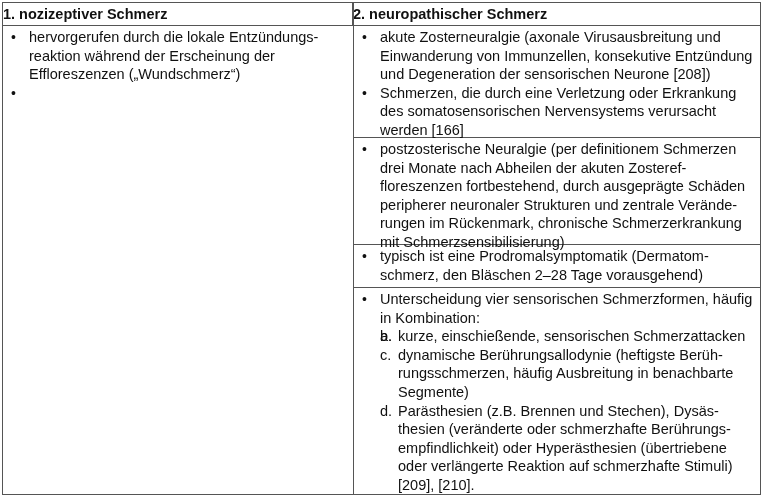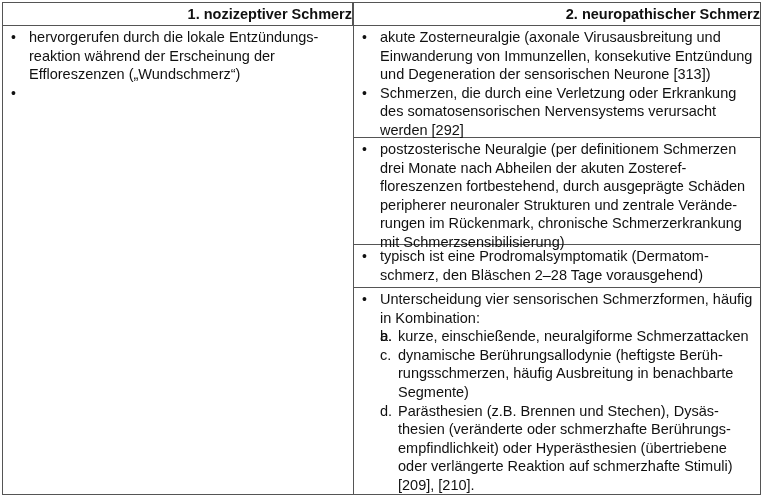--- a/index.html
+++ b/index.html
@@ -1,24 +1,24 @@
 <!DOCTYPE html>
 <html><head>
 <meta charset="utf-8">
 <style>
   html, body { margin: 0; padding: 0; background: #ffffff; }
   body { width: 764px; height: 498px; position: relative; overflow: hidden;
          font-family: "Liberation Sans", sans-serif; color: #111; }
   .tbl { position: absolute; left: 2px; top: 2px; width: 759px; height: 493px;
          border: 1.5px solid #555; box-sizing: border-box; }
   .hdr { position: absolute; top: 0; height: 23px; border-bottom: 1.5px solid #555;
-         box-sizing: border-box; font-weight: bold; font-size: 14.5px; text-align: right;
+         box-sizing: border-box; font-weight: bold; font-size: 14.5px; text-align: left;
          line-height: 22px; }
   .h1 { left: 0; width: 350px; border-right: 1.5px solid #555; }
-  .h2 { left: 350px; right: 0; padding-left: 8px; }
+  .h2 { left: 350px; right: 0; }
   .vdiv { position: absolute; left: 350px; top: 0; bottom: 0; border-left: 1.5px solid #555; }
   .cell { position: absolute; box-sizing: border-box; font-size: 14.5px; line-height: 18.6px;
           padding: 2px 4px 0 4px; }
   .c-left { left: 0; width: 350px; top: 23px; }
   .c-right { left: 351px; right: 0; }
   .r1 { top: 23px; height: 112px; border-bottom: 1.5px solid #555; }
   .r2 { top: 135px; height: 107px; border-bottom: 1.5px solid #555; }
   .r3 { top: 242px; height: 43px; border-bottom: 1.5px solid #555; }
   .r4 { top: 285px; bottom: 0; }
   .bul { position: relative; padding-left: 22px; }
@@ -40,25 +40,25 @@
       <span>hervorgerufen durch die lokale Entzündungs­reaktion während der Erscheinung der Effloreszenzen („Wundschmerz“)</span>
     </div>
     <div class="bul">
       <span class="dot">•</span>
     </div>
   </div>
 
   <div class="cell c-right r1">
     <div class="bul">
       <span class="dot">•</span>
-      <span>akute Zosterneuralgie (axonale Virusausbreitung und Einwanderung von Immunzellen, konsekutive Entzündung und Degeneration der sensorischen Neurone [313])</span>
+      <span>akute Zosterneuralgie (axonale Virusausbreitung und Einwanderung von Immunzellen, konsekutive Entzündung und Degeneration der sensorischen Neurone [208])</span>
     </div>
     <div class="bul">
       <span class="dot">•</span>
-      <span>Schmerzen, die durch eine Verletzung oder Erkrankung des somatosensorischen Nervensystems verursacht werden [292]</span>
+      <span>Schmerzen, die durch eine Verletzung oder Erkrankung des somatosensorischen Nervensystems verursacht werden [166]</span>
     </div>
   </div>
 
   <div class="cell c-right r2">
     <div class="bul">
       <span class="dot">•</span>
       <span>postzosterische Neuralgie (per definitionem Schmerzen drei Monate nach Abheilen der akuten Zosteref­floreszenzen fortbestehend, durch ausgeprägte Schäden peripherer neuronaler Strukturen und zentrale Verände­rungen im Rückenmark, chronische Schmerzerkrankung mit Schmerzsensibilisierung)</span>
     </div>
   </div>
 
@@ -72,21 +72,21 @@
   <div class="cell c-right r4">
     <div class="bul">
       <span class="dot">•</span>
       <span>Unterscheidung vier sensorischen Schmerzformen, häufig in Kombination:</span>
     </div>
     <div class="sub">
       <span class="lbl">a.</span>
     </div>
     <div class="sub">
       <span class="lbl">b.</span>
-      <span>kurze, einschießende, neuralgiforme Schmerzattacken</span>
+      <span>kurze, einschießende, sensorischen Schmerzattacken</span>
     </div>
     <div class="sub">
       <span class="lbl">c.</span>
       <span>dynamische Berührungsallodynie (heftigste Berüh­rungsschmerzen, häufig Ausbreitung in benachbarte Segmente)</span>
     </div>
     <div class="sub">
       <span class="lbl">d.</span>
       <span>Parästhesien (z.B. Brennen und Stechen), Dysäs­thesien (veränderte oder schmerzhafte Berührungs­empfindlichkeit) oder Hyperästhesien (übertriebene oder verlängerte Reaktion auf schmerzhafte Stimuli) [209], [210].</span>
     </div>
   </div>

